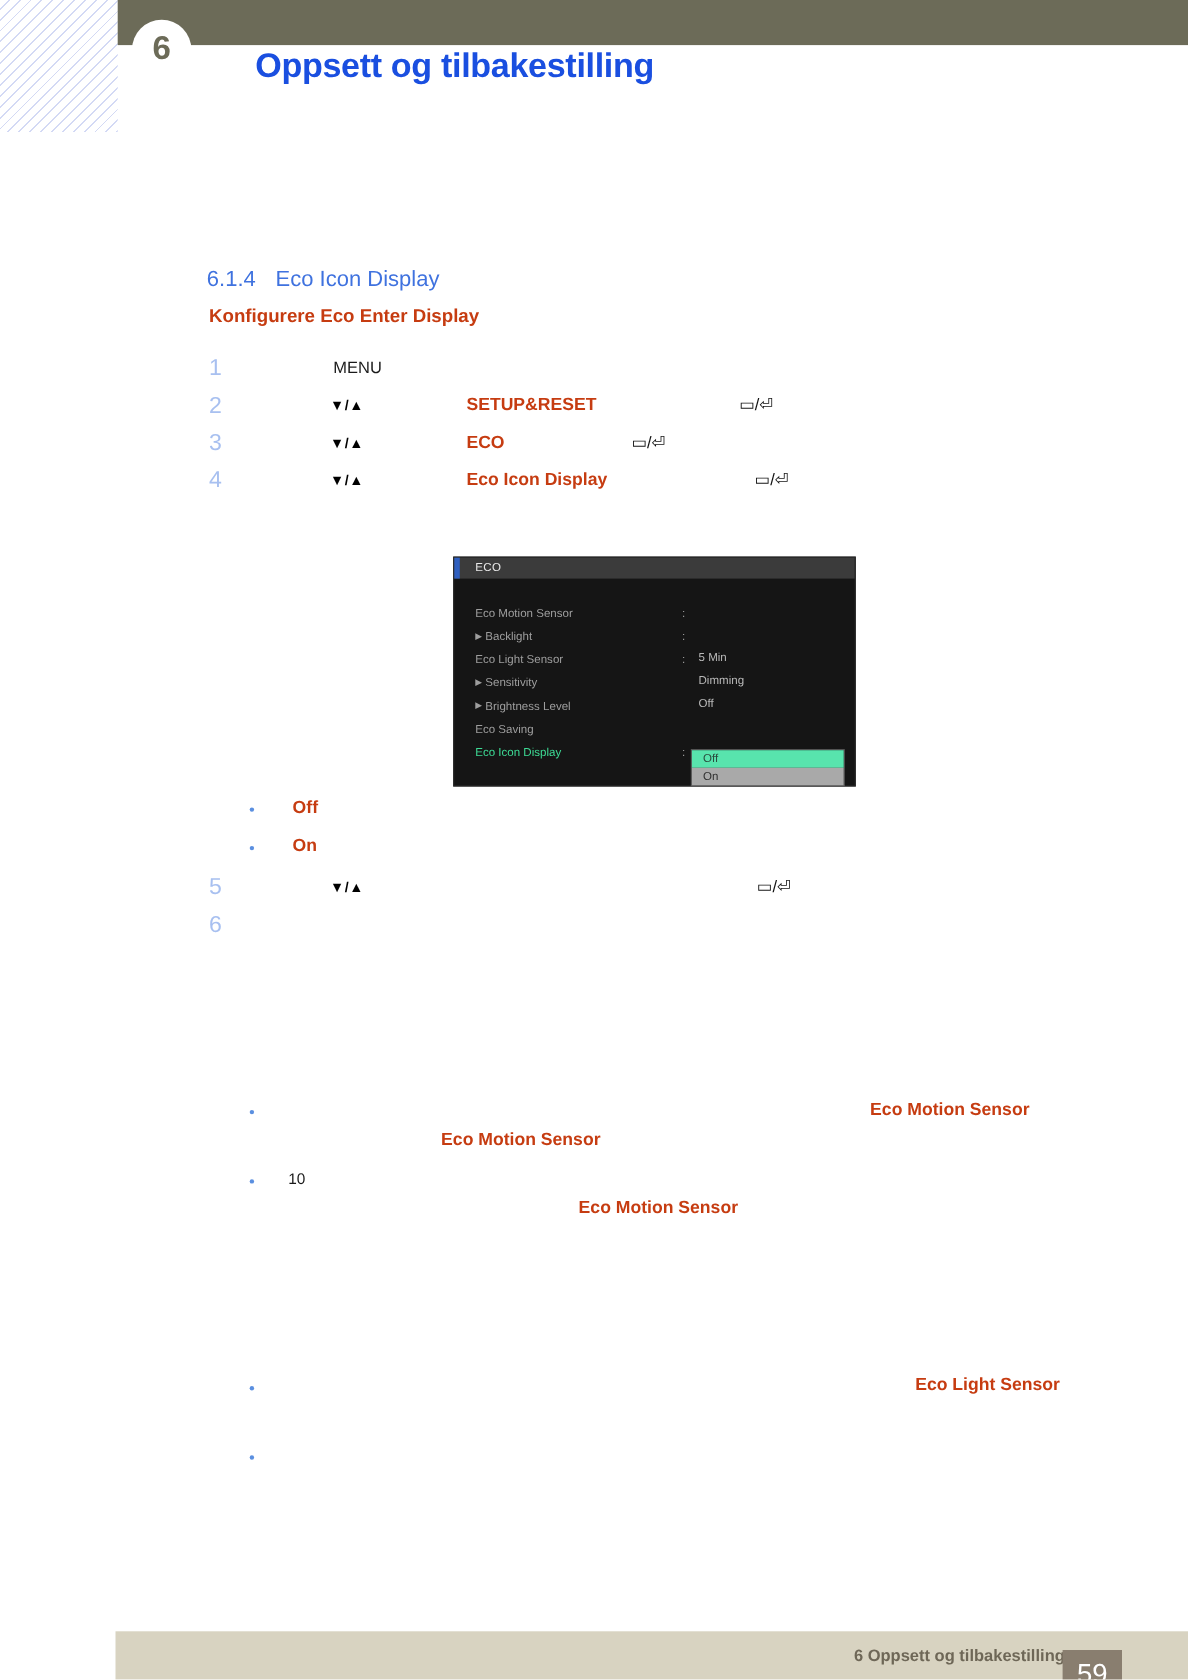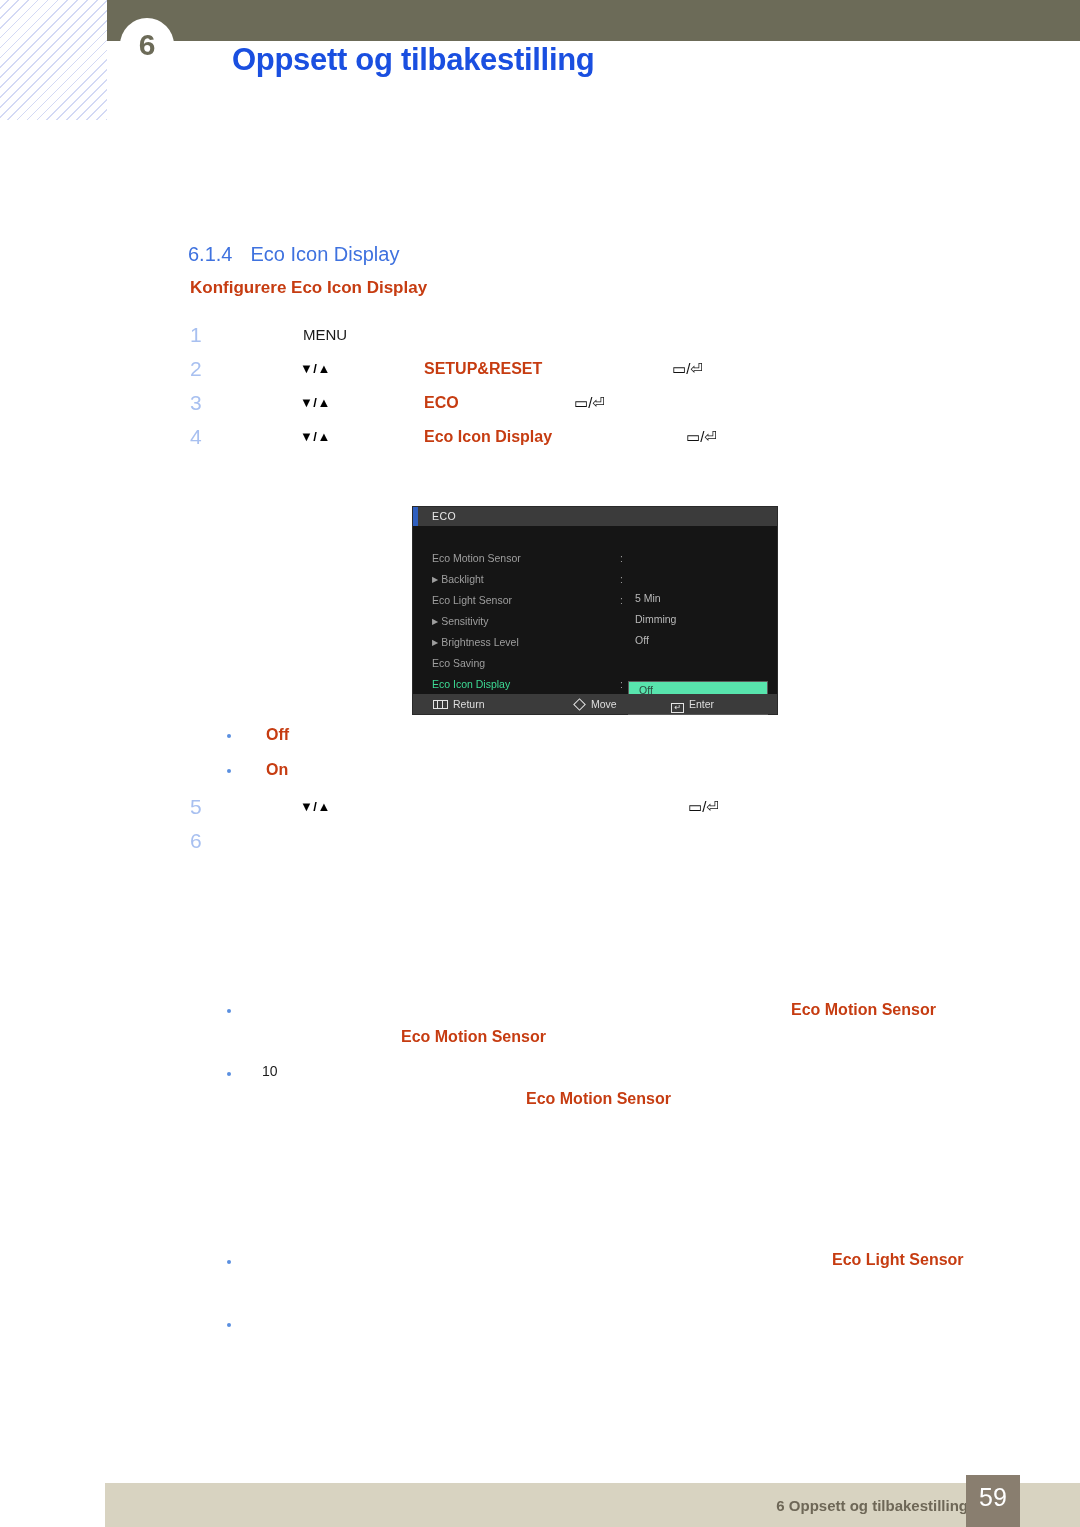--- a/index.html
+++ b/index.html
@@ -337,21 +337,21 @@
     font-size: 15px;
     font-weight: bold;
     color: #6e6757;
     white-space: nowrap;
   }
   .footer-page {
     position: absolute;
     right: 60px;
     bottom: 0;
     width: 54px;
-    height: 52px;
+    height: 27px;
     background: #897e6f;
     color: #ffffff;
     font-size: 25px;
     line-height: 44px;
     text-align: center;
   }
 </style>
 </head>
 <body>
 
@@ -359,21 +359,21 @@
 
   <div class="stripes"></div>
 
   <div class="header-bar"></div>
   <div class="chapter-badge">6</div>
   <div class="header-title">Oppsett og tilbakestilling</div>
 
   <div class="sec-num-heading">
     <span class="num">6.1.4</span><span>Eco Icon Display</span>
   </div>
-  <div class="sub-heading">Konfigurere Eco Icon Display</div>
+  <div class="sub-heading">Konfigurere Eco Enter Display</div>
 
   <div class="steps">
 
     <div class="step-row">
       <span class="step-num">1</span>
       <span class="step-plain">MENU</span>
     </div>
 
     <div class="step-row">
       <span class="step-num">2</span>
@@ -442,25 +442,20 @@
         <span class="osd-colon">:</span>
       </div>
 
       <div class="osd-dropdown">
         <div class="osd-opt sel">Off</div>
         <div class="osd-opt unsel">On</div>
       </div>
 
     </div>
 
-    <div class="osd-footer">
-      <span class="osd-fitem" style="left:20px"><span class="ret-ico"></span><span>Return</span></span>
-      <span class="osd-fitem" style="left:162px"><span class="mov-ico"></span><span>Move</span></span>
-      <span class="osd-fitem" style="left:258px"><span class="ent-ico">↵</span><span>Enter</span></span>
-    </div>
 
   </div>
 
   <div class="opt-bullet" style="left:227px; top:726px;">
     <span class="dot"></span>
     <span class="txt">Off</span>
   </div>
   <div class="opt-bullet" style="left:227px; top:761px;">
     <span class="dot"></span>
     <span class="txt">On</span>

